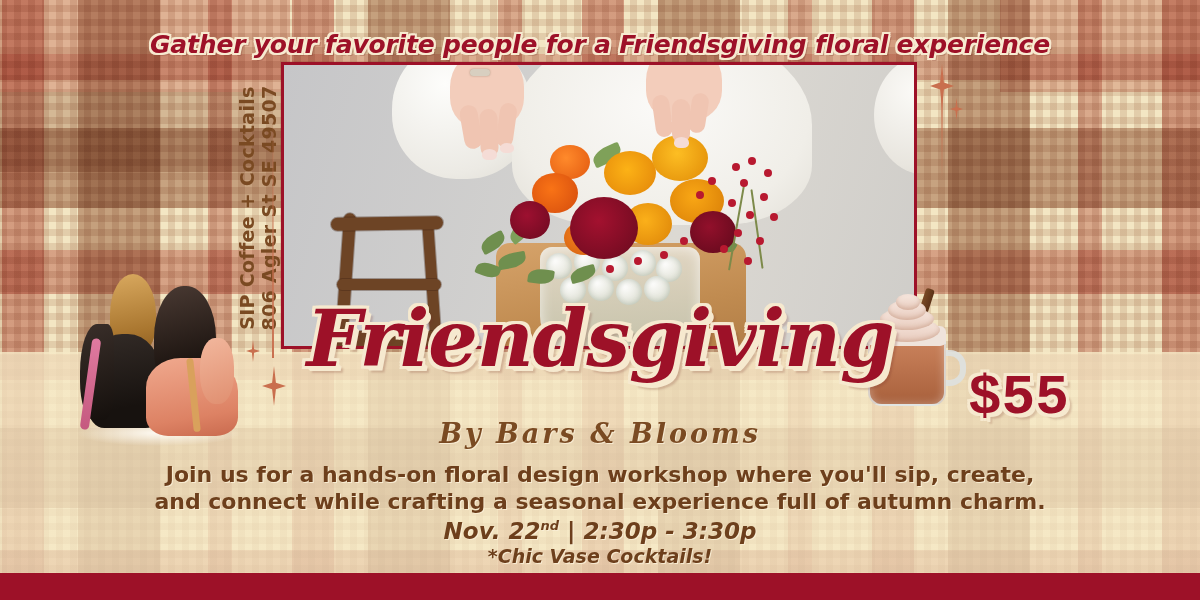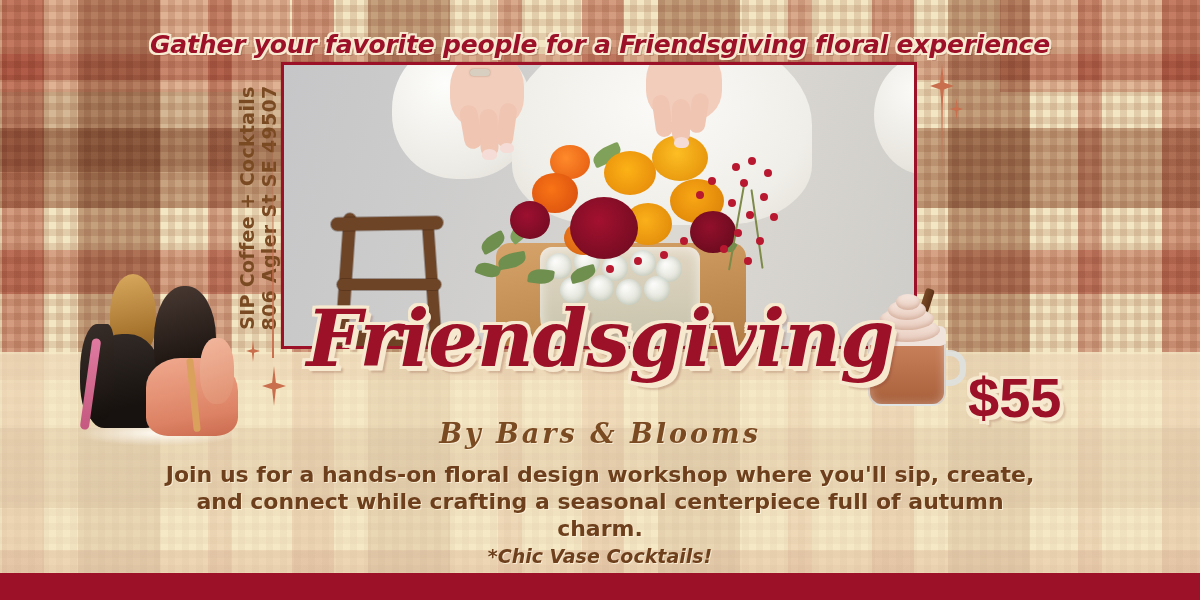--- a/index.html
+++ b/index.html
@@ -275,21 +275,21 @@
     font-style:italic; font-weight:bold;
     font-size:27px; letter-spacing:3px;
     color:#7a4a22;
     text-shadow:1px 1px 0 #f7ead1;
     white-space:nowrap;
   }
 
   
   .price {
     position:absolute; left:968px; top:370px;
-    font-family:Liberation Sans, sans-serif;
+    font-family:Liberation Mono, monospace;
     font-weight:bold;
     font-size:56px; line-height:1;
     color:#9d1128;
     text-shadow:
       3px 0 0 #f6e9cf, -3px 0 0 #f6e9cf, 0 3px 0 #f6e9cf, 0 -3px 0 #f6e9cf,
       3px 3px 0 #f6e9cf, -3px -3px 0 #f6e9cf, 3px -3px 0 #f6e9cf, -3px 3px 0 #f6e9cf,
       4px 4px 0 #f6e9cf, 6px 6px 2px rgba(120,50,40,.2);
   }
 
   
@@ -496,17 +496,20 @@
       <i style="left:14px;top:6px;  width:38px;height:20px;"></i>
       <i style="left:22px;top:0px;  width:24px;height:16px;"></i>
     </div>
   </div>
 
   <div class="title-main">Friendsgiving</div>
   <div class="title-by">By Bars &amp; Blooms</div>
 
   <div class="price">$55</div>
 
-  <div class="desc">Join us for a hands-on floral design workshop where you'll sip, create, and connect while crafting a seasonal centerpiece full of autumn charm.</div>
+  <div class="desc">Join us for a hands-on floral design workshop where you'll sip, create, and connect while crafting a seasonal experience full of autumn charm.</div>
+  <div class="datetime">
+    <span>Nov. 22</span><sup>nd</sup><span> | 2:30p - 3:30p</span>
+  </div>
   <div class="note">*Chic Vase Cocktails!</div>
 
   <div class="bottom-bar"></div>
 </div>
 
 </body></html>

